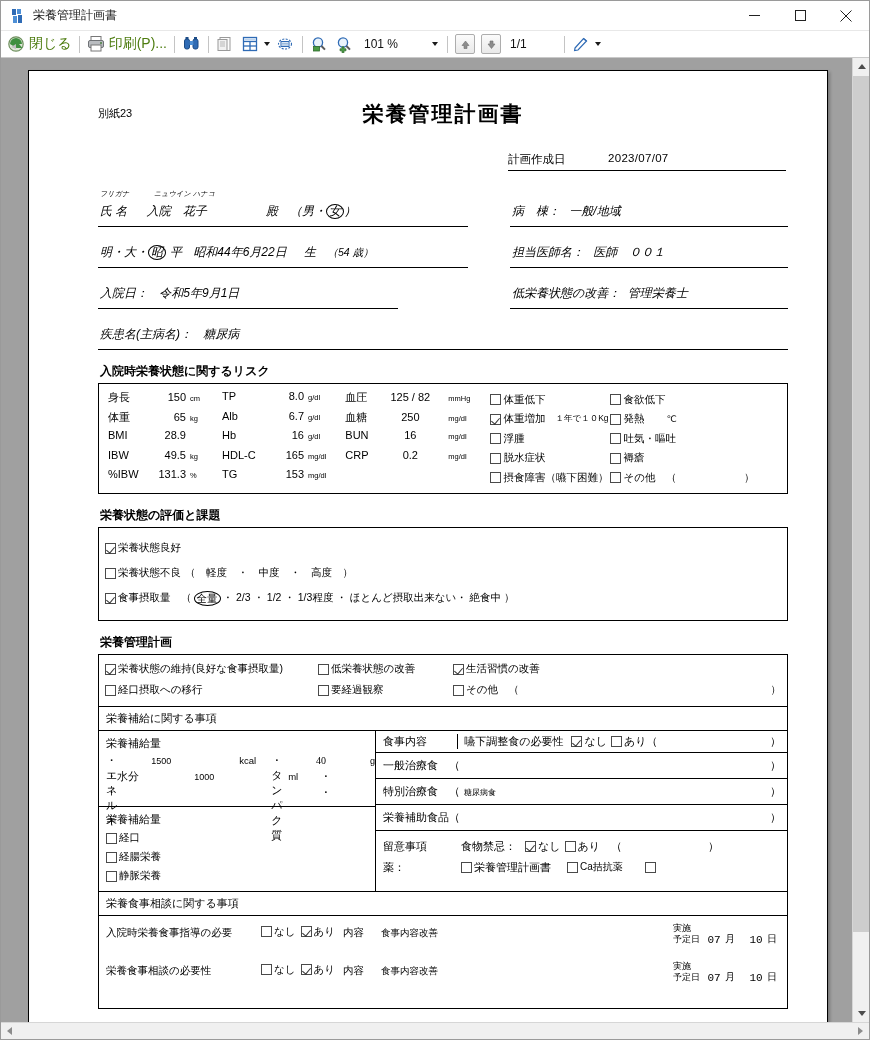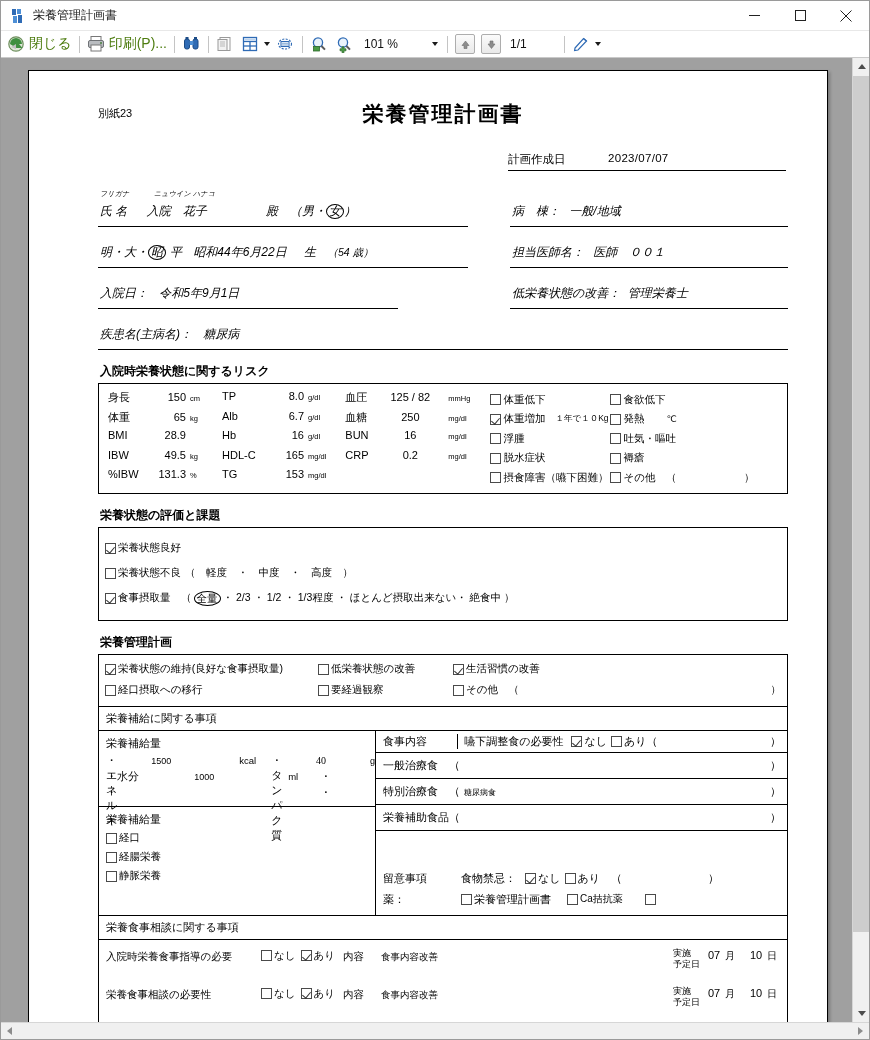--- a/index.html
+++ b/index.html
@@ -250,32 +250,32 @@
 
   .meal-hd { display: flex; align-items: center; font-size: 11px; padding: 3px 0 3px 7px; border-bottom: 1.2px solid #000; }
   .meal-hd .t1 { width: 74px; }
   .meal-hd .sep { width: 1.2px; align-self: stretch; background: #000; margin-right: 6px; }
   .meal-hd .t2 { margin-right: 8px; }
   .meal-hd .paren-r { margin-left: auto; margin-right: 6px; }
   .meal-row { display: flex; align-items: baseline; font-size: 11px; padding: 5px 0 5px 7px; border-bottom: 1.2px solid #000; }
   .meal-row .lb { width: 78px; }
   .meal-row .vv { font-size: 8px; margin-left: 3px; }
   .meal-row .paren-r { margin-left: auto; margin-right: 6px; }
-  .notes { padding: 5px 0 5px 7px; font-size: 11px; margin-top: 32px; }
+  .notes { padding: 5px 0 5px 7px; font-size: 11px; }
   .notes .nrow { display: flex; align-items: center; height: 21px; }
   .notes .n1 { width: 78px; }
   .notes .n2 { width: 64px; }
 
   
   .consult-row { display: flex; align-items: flex-start; font-size: 10.5px; padding: 8px 0 8px 7px; }
   .consult-row .q { width: 155px; padding-top: 2px; }
   .consult-row .ck-row { height: 16px; }
   .consult-row .naishi { width: 38px; padding-top: 2px; margin-left: 8px; }
   .consult-row .content { flex: 1 1 auto; font-size: 9.5px; padding-top: 3px; }
-  .dblock { display: flex; align-items: flex-start; font-size: 9px; }
+  .dblock { display: flex; align-items: flex-end; font-size: 9px; font-family: Liberation Mono, monospace; }
   .dblock .d1 { width: 30px; line-height: 11px; }
   .dblock .dv { width: 22px; text-align: center; font-size: 11px; padding-top: 1px; }
   .dblock .du { width: 20px; font-size: 10px; padding-top: 1px; }
 </style>
 </head>
 <body>
 
 <div id="app">
 
   <div class="titlebar">

